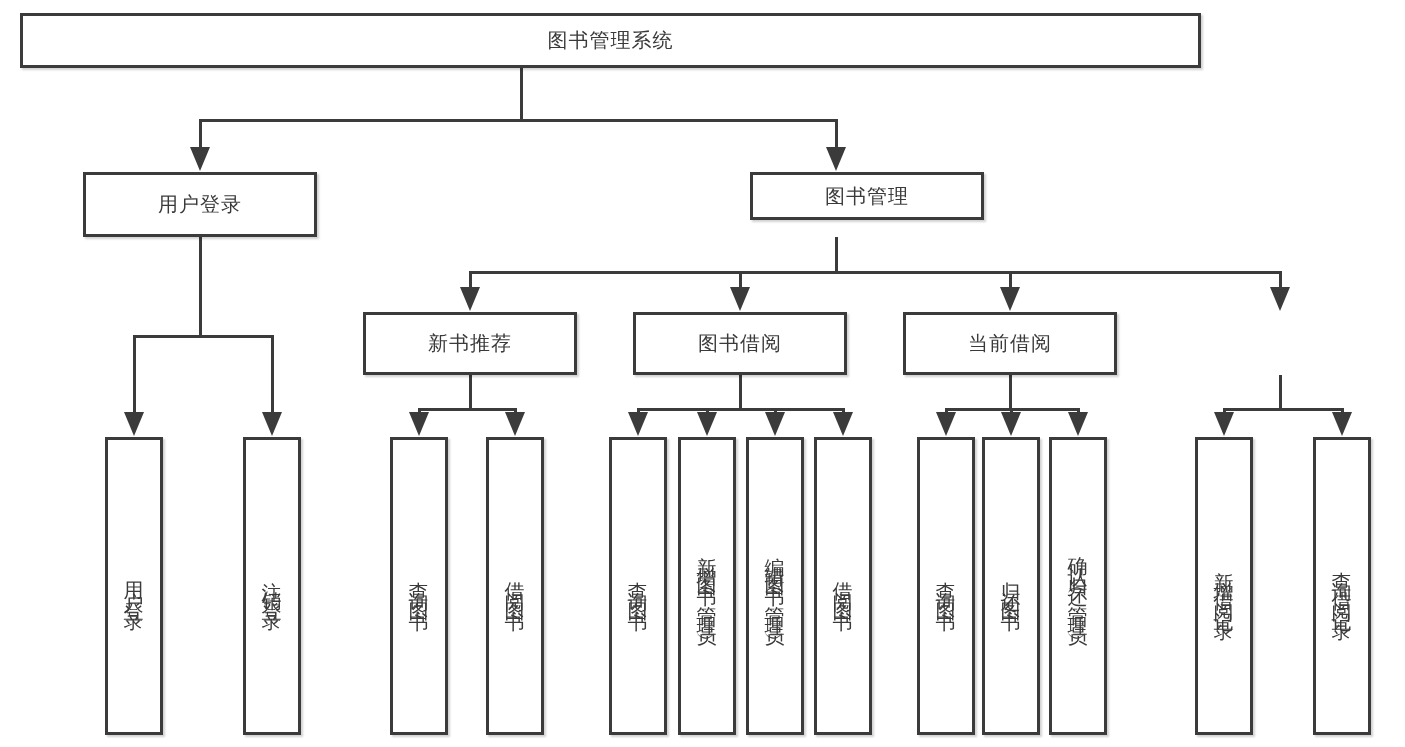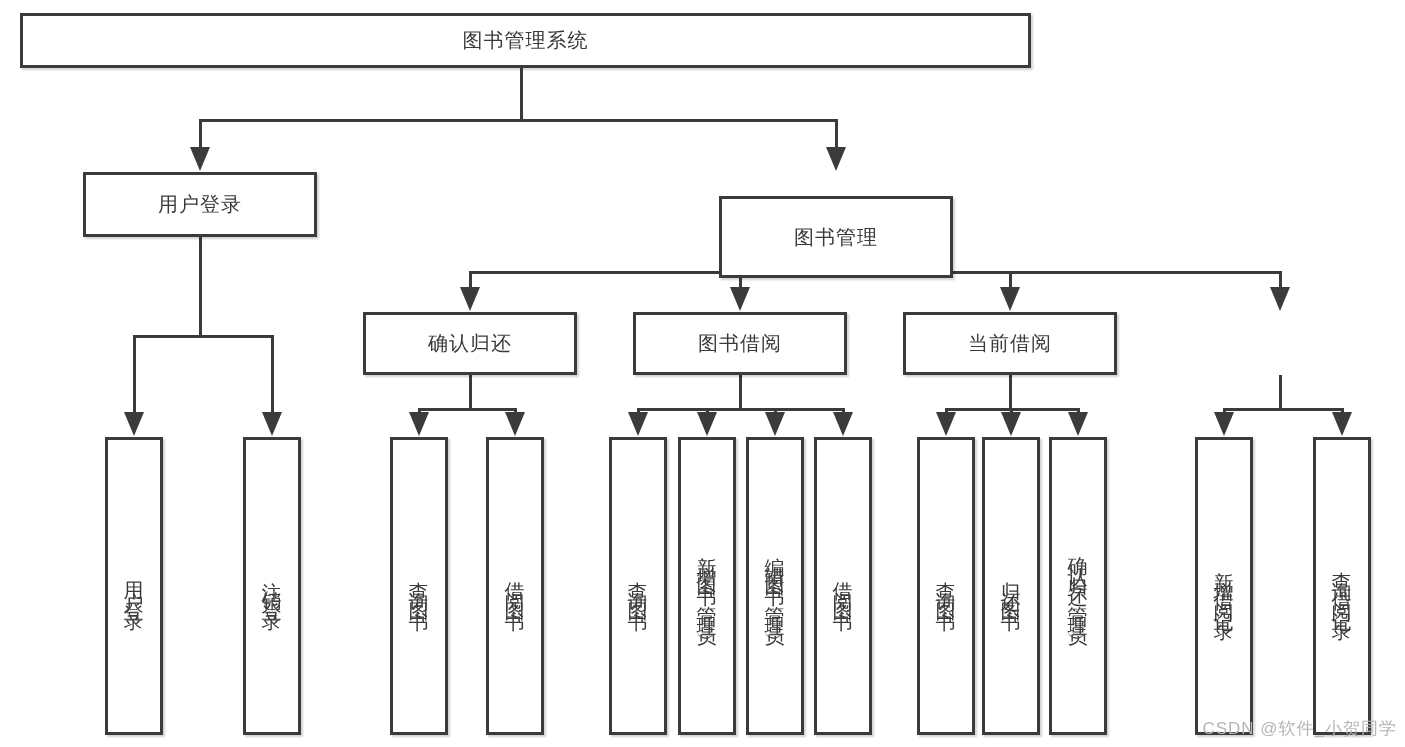--- a/index.html
+++ b/index.html
@@ -10,23 +10,23 @@
   }
   
   .cline{position:absolute;background:#3b3b3b;z-index:1;}
   .ahead{position:absolute;width:0;height:0;z-index:1;
          border-left:10px solid transparent;border-right:10px solid transparent;
          border-top:24px solid #3b3b3b;}
   
   .node{position:absolute;box-sizing:border-box;background:#ffffff;
         border:3px solid #3b3b3b;display:flex;align-items:center;justify-content:center;
         box-shadow:2px 2px 2px rgba(0,0,0,0.18);z-index:2;}
-  .root{left:20px;top:13px;width:1011px;height:55px;}
+  .root{left:20px;top:13px;width:1181px;height:55px;}
   .l2a {left:83px; top:172px;width:234px;height:65px;}
-  .l2b {left:719px;top:172px;width:234px;height:82px;margin-top:24px;}
+  .l2b {left:750px;top:172px;width:234px;height:48px;}
   .l3  {top:312px;width:214px;height:63px;}
   .leaf{top:437px;width:58px;height:298px;}
   .hl{font-size:20px;letter-spacing:1px;white-space:nowrap;}
   .vl{writing-mode:vertical-rl;text-orientation:mixed;font-size:20px;
       letter-spacing:10px;line-height:1;white-space:nowrap;}
   .watermark{position:absolute;right:8px;top:717px;font-size:17px;letter-spacing:1px;
              color:#b5b5b5;z-index:6;white-space:nowrap;}
 </style>
 </head>
 <body>
@@ -93,21 +93,21 @@
   </div>
 
   <div class="node l2a">
     <span class="hl">用户登录</span>
   </div>
   <div class="node l2b">
     <span class="hl">图书管理</span>
   </div>
 
   <div class="node l3" style="left:363px">
-    <span class="hl">确认归还</span>
+    <span class="hl">新书推荐</span>
   </div>
   <div class="node l3" style="left:903px">
     <span class="hl">当前借阅</span>
   </div>
   <div class="node l3" style="left:633px">
     <span class="hl">图书借阅</span>
   </div>
 
   <div class="node leaf" style="left:105px">
     <span class="vl">用户登录</span>
@@ -146,15 +146,14 @@
     <span class="vl">确认归还（管理员）</span>
   </div>
 
   <div class="node leaf" style="left:1195px">
     <span class="vl">新增借阅记录</span>
   </div>
   <div class="node leaf" style="left:1313px">
     <span class="vl">查询借阅记录</span>
   </div>
 
-  <div class="watermark" style="color: rgb(181, 181, 181);">CSDN @软件_小贺同学</div>
 
 </div>
 
 </body></html>

